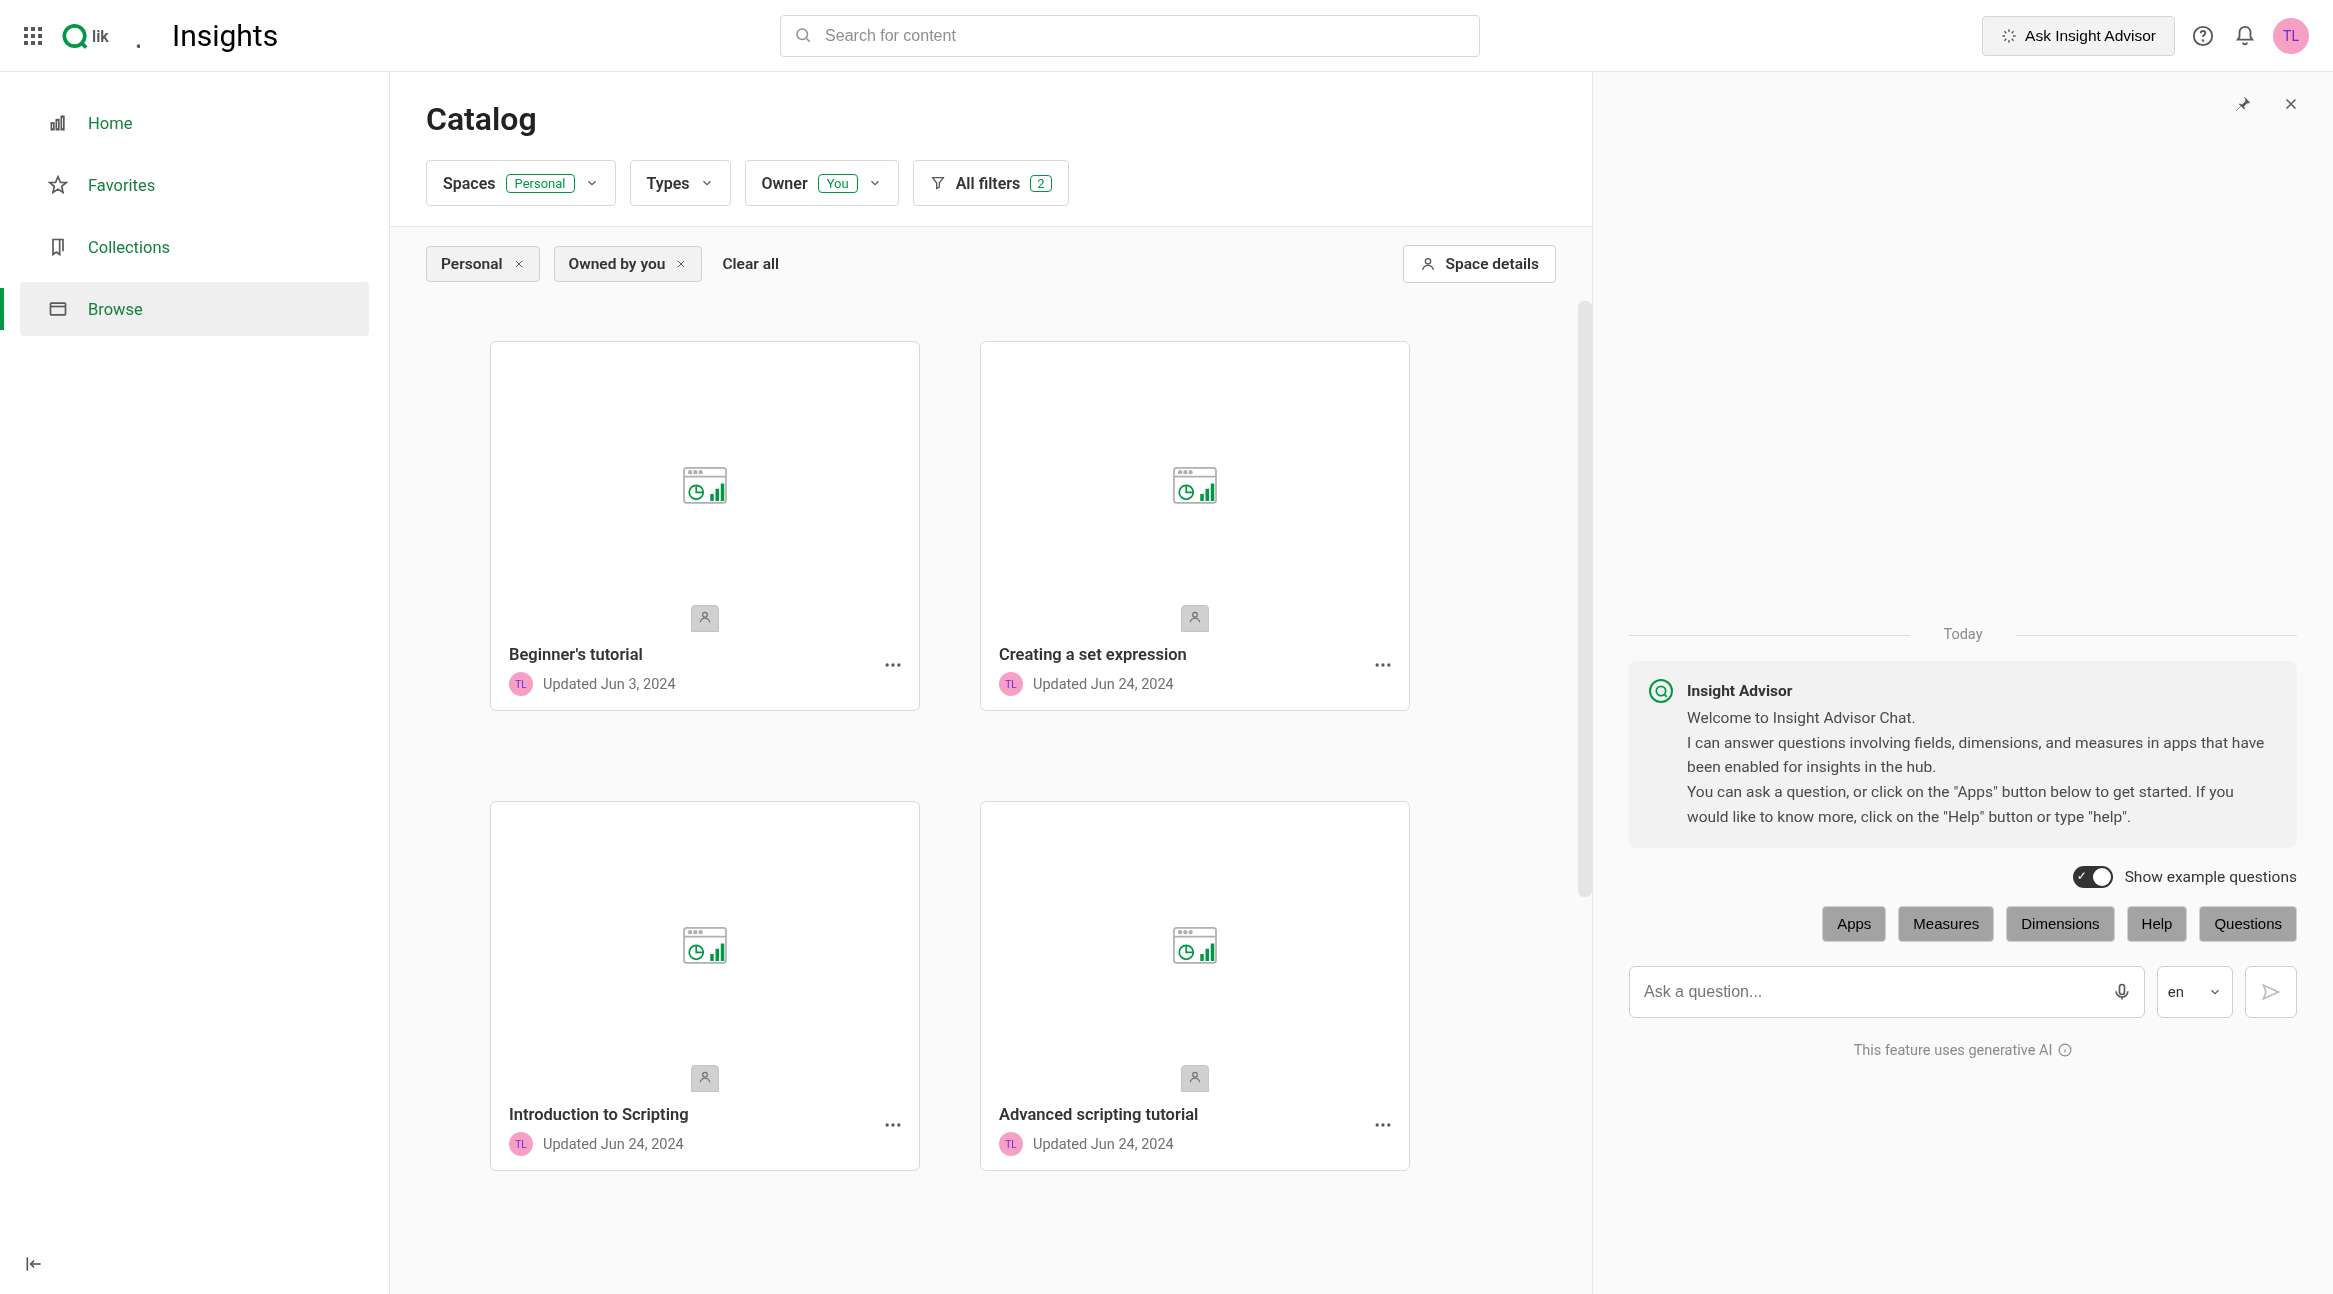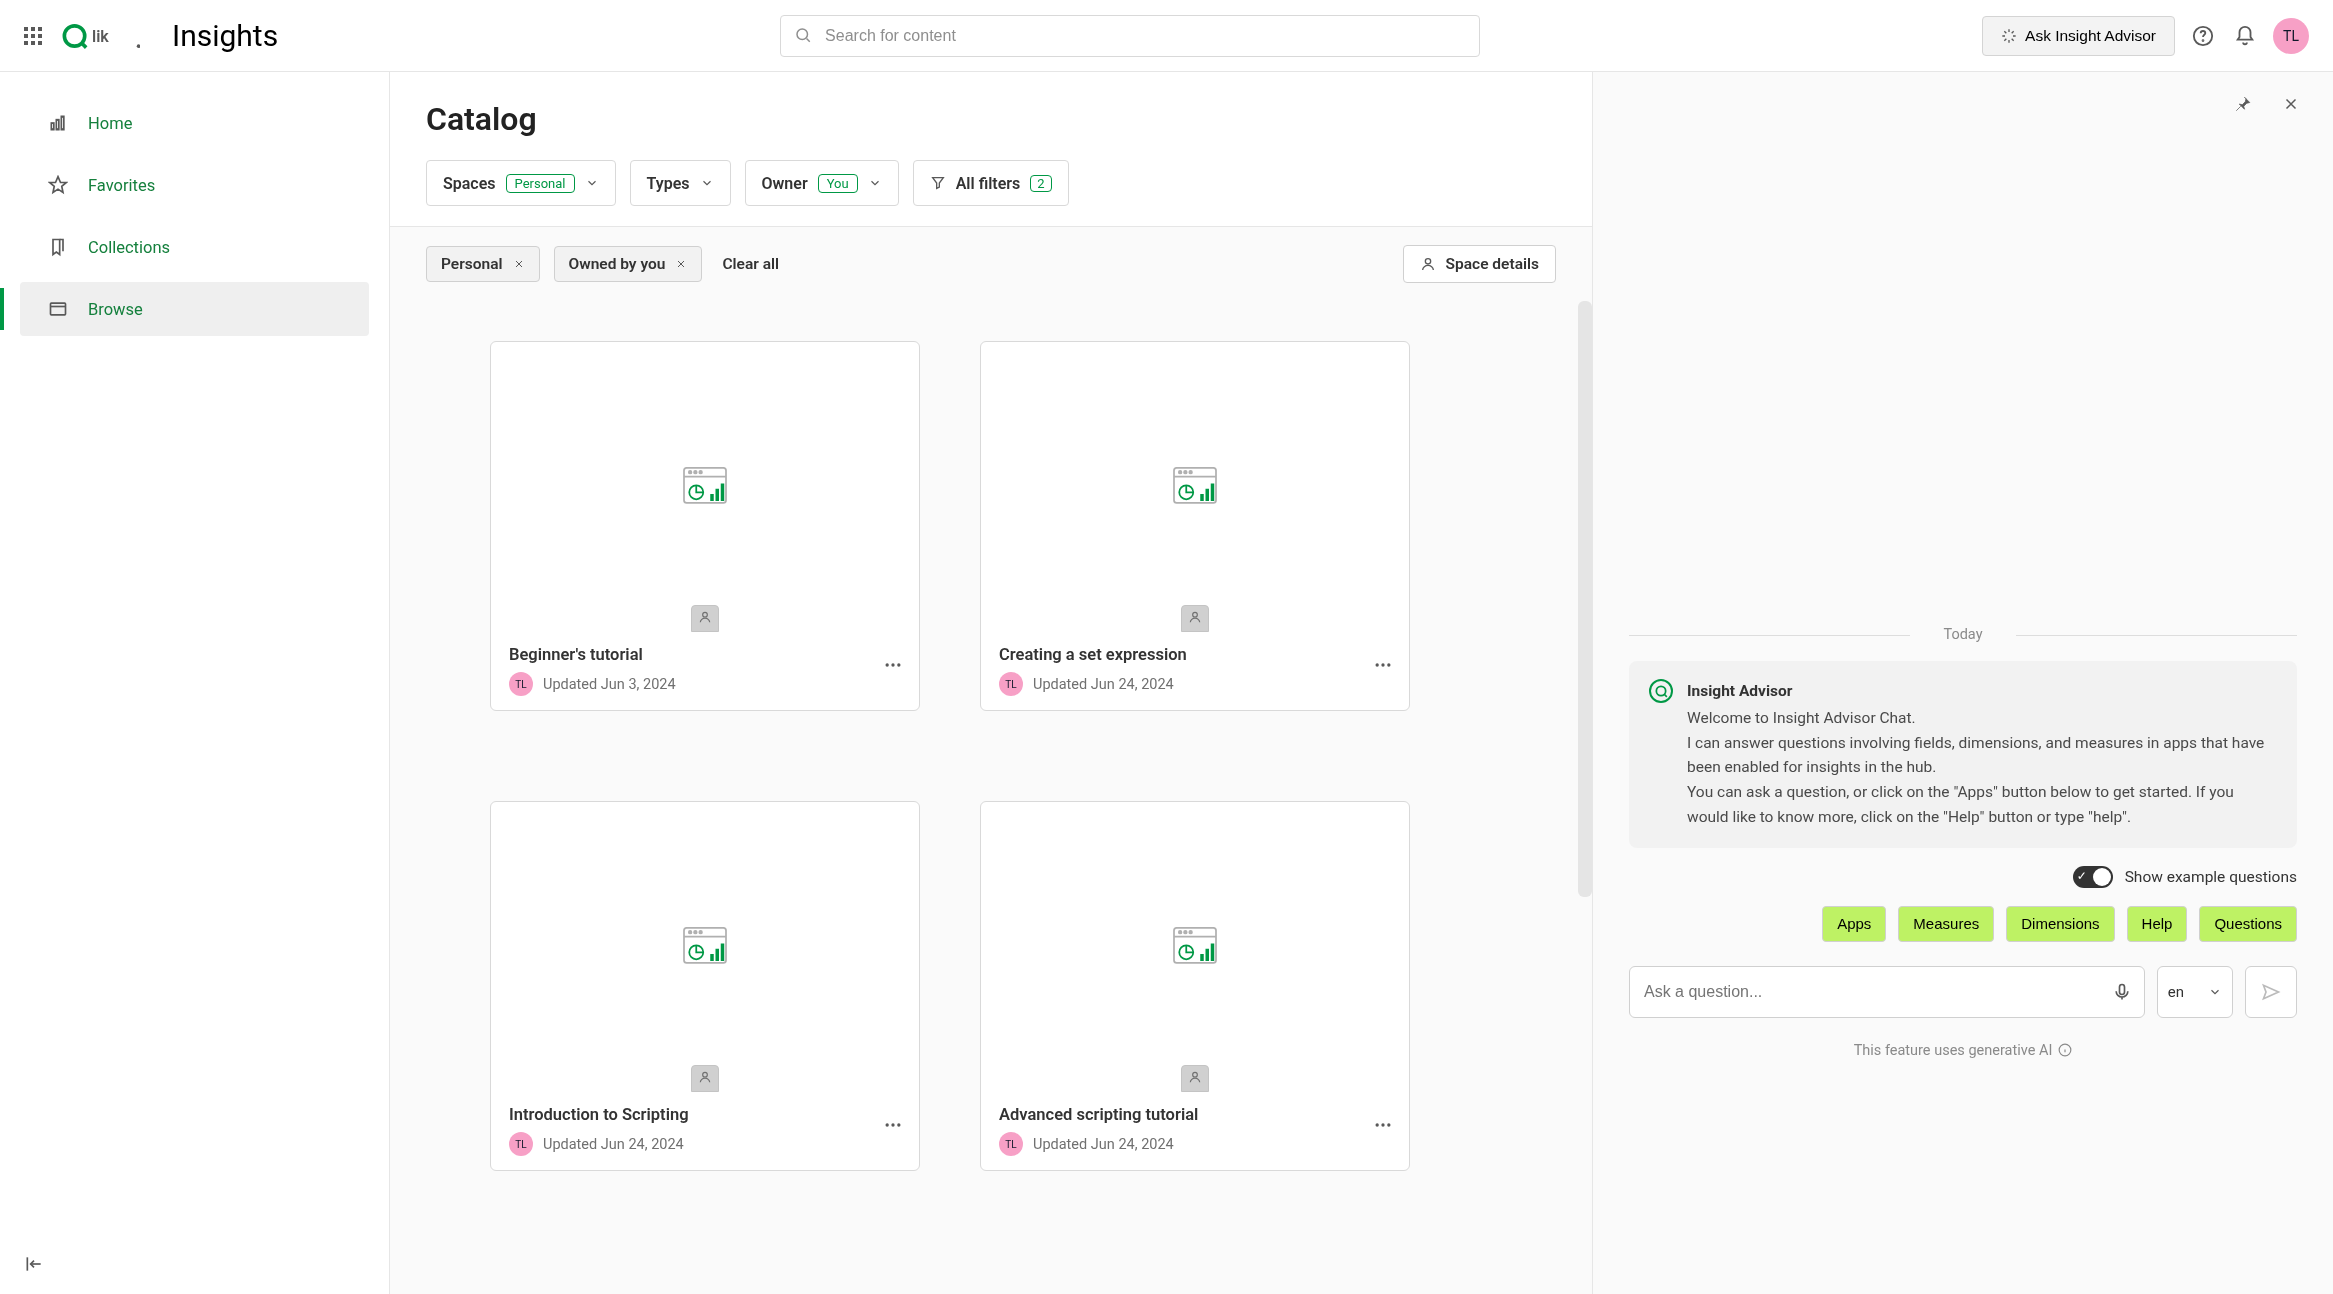--- a/index.html
+++ b/index.html
@@ -13,21 +13,21 @@
   .logo { display:flex; align-items:center; gap:8px; }
   .logo-svg { width:80px; height:32px; }
   .app-name { font-size:30px; color:#000000; margin-left:14px; }
   .search-wrap { margin-left:auto; margin-right:auto; position:relative; }
   .search-input { width:700px; height:42px; border:1px solid #d9d9d9; border-radius:4px; padding:0 16px 0 44px; font-size:16px; color:#be185d; background:#fff; }
   .search-input::placeholder{ color:#8e8e8e; }
   .search-wrap .mag { position:absolute; left:14px; top:11px; color:#8e8e8e; }
   .hdr-right { display:flex; align-items:center; gap:14px; }
   .ask-btn { display:flex; align-items:center; gap:8px; height:40px; padding:0 18px; border:1px solid #d4d4d4; border-radius:4px; background:#f3f3f3; cursor:pointer; font-size:15.5px; }
   .icon-btn { display:flex; align-items:center; justify-content:center; width:28px; height:28px; color:#595959; cursor:pointer; }
-  .avatar { width:36px; height:36px; border-radius:50%; background:#f7a0c6; color:#0f172a; display:flex; align-items:center; justify-content:center; font-size:14px; }
+  .avatar { width:36px; height:36px; border-radius:50%; background:#f7a0c6; color:#6d28d9; display:flex; align-items:center; justify-content:center; font-size:14px; }
   .avatar.sm { width:24px; height:24px; font-size:10px; }
 
   
   .body { flex:1; display:flex; min-height:0; }
   .sidebar { width:390px; border-right:1px solid #e6e6e6; display:flex; flex-direction:column; padding-top:20px; }
   .nav-item { display:flex; align-items:center; gap:20px; height:54px; padding:0 28px; font-size:16.5px; color:#15803d; cursor:pointer; border-radius:4px; margin:4px 20px; }
   .nav-item.active { background:#efefef; position:relative; }
   .nav-item.active::before { content:""; position:absolute; left:-20px; top:6px; bottom:6px; width:4px; background:#009845; }
   .nav-item svg { color:#595959; }
   .collapse { margin-top:auto; padding:16px 24px 16px 24px; }
@@ -74,21 +74,21 @@
   .today::before{ left:0;} .today::after{ right:0;}
   .msg { display:flex; gap:14px; background:#f2f2f2; border-radius:8px; padding:18px 20px; }
   .msg-avatar { width:24px; height:24px; border-radius:50%; border:2px solid #009845; display:flex; align-items:center; justify-content:center; flex-shrink:0; }
   .msg-body { font-size:15.5px; color:#4a4a4a; line-height:1.6; }
   .msg-title { font-weight:700; color:#333; margin-bottom:2px; }
   .show-ex { display:flex; align-items:center; justify-content:flex-end; gap:12px; padding:18px 0; font-size:15.5px; }
   .toggle { width:40px; height:22px; border-radius:11px; background:#333; position:relative; }
   .toggle::after{ content:"✓"; color:#fff; font-size:12px; position:absolute; left:4px; top:3px; }
   .toggle .knob{ position:absolute; right:2px; top:2px; width:18px; height:18px; border-radius:50%; background:#fff; }
   .quick-row { display:flex; justify-content:flex-end; gap:12px; }
-  .qbtn { height:36px; padding:0 14px; border:1px solid #d0d0d0; border-radius:4px; background:#bef264; font-size:15px; cursor:pointer; }
+  .qbtn { height:36px; padding:0 14px; border:1px solid #d0d0d0; border-radius:4px; background:#a3a3a3; font-size:15px; cursor:pointer; }
   .ask-row { display:flex; gap:12px; padding:24px 0 8px 0; }
   .ask-input { flex:1; display:flex; align-items:center; border:1px solid #d0d0d0; border-radius:6px; background:#fff; padding:0 12px; height:52px; }
   .ask-input input{ flex:1; border:none; outline:none; font-size:16px; }
   .lang-dd { display:flex; align-items:center; gap:24px; border:1px solid #d0d0d0; border-radius:6px; background:#fff; padding:0 10px; height:52px; font-size:15px; cursor:pointer; }
   .send-btn { width:52px; height:52px; border:1px solid #d0d0d0; border-radius:6px; background:#fff; display:flex; align-items:center; justify-content:center; color:#bbb; }
   .genai { text-align:center; color:#8a8a8a; font-size:14.5px; padding:16px 0 20px 0; display:flex; align-items:center; justify-content:center; gap:6px;}
 
 </style>
 </head>
 <body>

